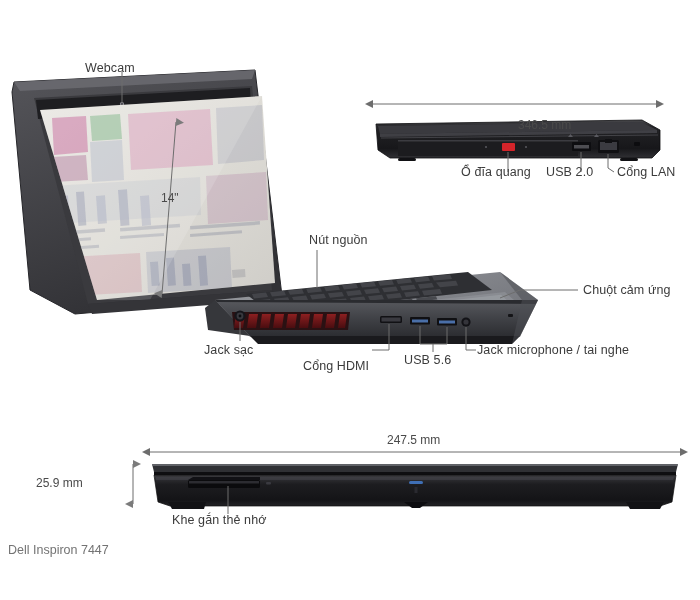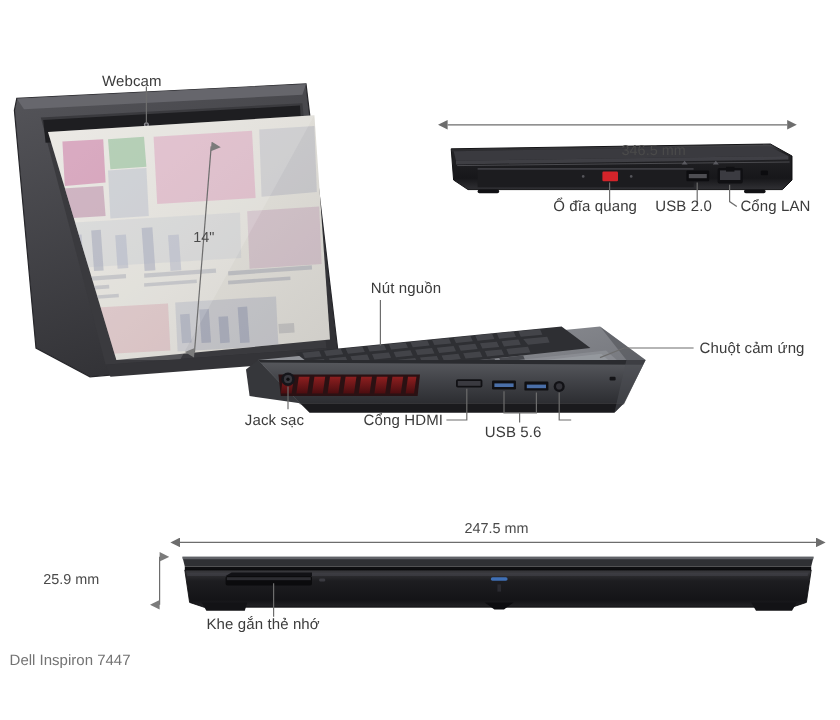--- a/index.html
+++ b/index.html
@@ -371,24 +371,25 @@
   <div class="lbl" style="left:85px; top:62px;">Webcam</div>
 
   <div class="dim" style="left:161px; top:192px;">14"</div>
 
   <div class="lbl" style="left:288px; top:234px;margin-left:21px;">Nút nguồn</div>
 
   <div class="lbl" style="left:583px; top:284px;">Chuột cảm ứng</div>
 
   <div class="lbl" style="left:204px; top:344px;">Jack sạc</div>
 
-  <div class="lbl" style="left:303px; top:344px;">Cổng HDMI</div>
+  <div class="lbl" style="left:303px; top:360px;">Cổng HDMI</div>
 
   <div class="lbl" style="left:404px; top:354px;">USB 5.6</div>
 
+  <div class="lbl" style="left:477px; top:344px;">Jack microphone / tai nghe</div>
 
   <div class="dim" style="left:518px; top:86px;margin-top:33px;">346.5 mm</div>
 
   <div class="lbl" style="left:461px; top:166px;">Ổ đĩa quang</div>
 
   <div class="lbl" style="left:546px; top:166px;text-align:center;">USB 2.0</div>
 
   <div class="lbl" style="left:617px; top:166px;">Cổng LAN</div>
 
   <div class="dim" style="left:387px; top:434px;">247.5 mm</div>

